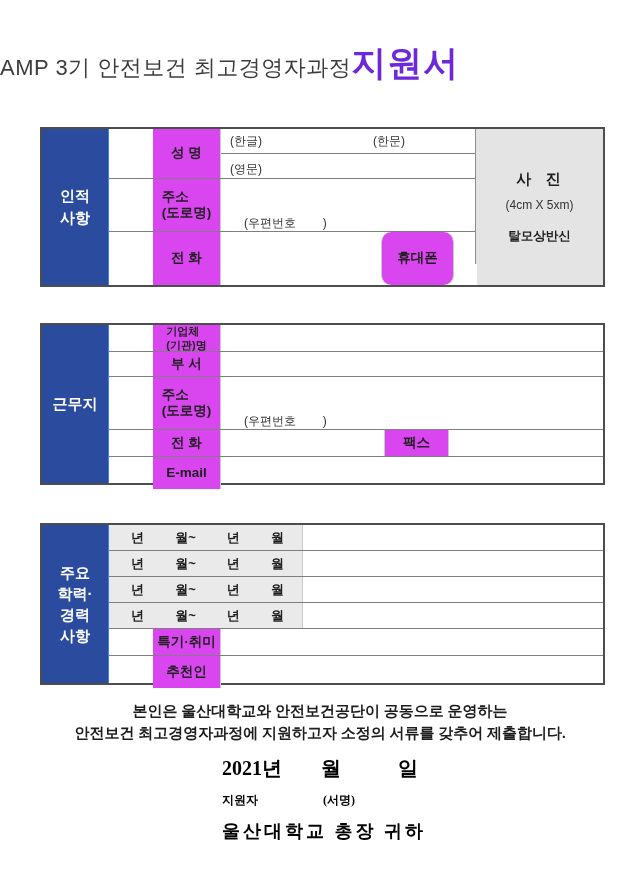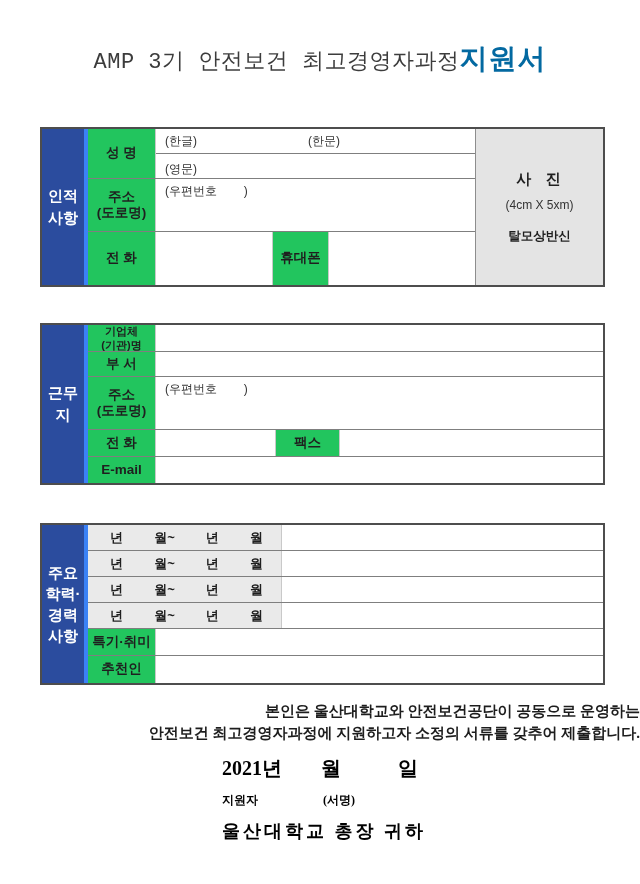--- a/index.html
+++ b/index.html
@@ -8,59 +8,60 @@
     position: relative;
     background: #ffffff;
     font-family: "Liberation Sans", sans-serif;
     color: #222;
     overflow: hidden;
   }
 
   
   .title-wrap {
     position: absolute; top: 40px; left: 0; width: 100%;
-    display: flex; justify-content: center; align-items: baseline;  font-family: Liberation Mono, monospace;
+    display: flex; justify-content: flex-start; align-items: baseline; 
   }
   .title-main { font-size: 22px; color: #3c3c3c; letter-spacing: 0.5px; }
-  .title-accent { font-size: 28px; font-weight: bold; color: #0369a1; letter-spacing: 1px; }
+  .title-accent { font-size: 35px; font-weight: bold; color: #6d28d9; letter-spacing: 1px; }
 
   
   .tbl {
     position: absolute; left: 40px; width: 565px;
     border: 2px solid #4d4d4d; display: flex; background: #fff;
   }
   .t1 { top: 127px; height: 160px; }
   .t2 { top: 323px; height: 162px; }
   .t3 { top: 523px; height: 162px; }
 
   .side {
-    width: 46px; flex-shrink: 0;
+    width: 67px; flex-shrink: 0;
     background: #2b4c9e; color: #ffffff;
     font-weight: bold; font-size: 15px; line-height: 1.5;
     display: flex; align-items: center; justify-content: center;
     text-align: center; white-space: pre-line;
-    border-right: 4px solid #3b82f6;
+    border-right: 1px solid #3b82f6;
   }
   .main { flex: 1; display: flex; flex-direction: column; min-width: 0; }
   .row { display: flex; border-bottom: 1.5px solid #7f7f7f; }
   .row.last { border-bottom: none; flex: 1; }
 
   .lbl {
-    background: #22c55e; flex-shrink: 0;
+    background: #d946ef; flex-shrink: 0;
     display: flex; align-items: center; justify-content: center;
     font-weight: bold; font-size: 13.5px; color: #1f1f1f;
-    text-align: center; white-space: pre-line; line-height: 1.2;
+    text-align: left; white-space: pre-line; line-height: 1.2;
     border-right: 1px solid #c9c9c9;
+    margin-left: 44px;
   }
   .lbl.mid { border-left: 1px solid #c9c9c9; }
   .lbl.small { font-size: 11px; line-height: 1.3; }
   .w68 { width: 68px; }
-  .w67 { width: 57px; }
-
-  .field { flex: 1; background: #fff; position: relative; display: flex; align-items: center; padding-left: 9px; min-width: 0; }
+  .w67 { width: 73px; border-radius: 10px; }
+
+  .field { flex: 1; background: #fff; position: relative; display: flex; align-items: center; padding-left: 23px; min-width: 0; margin-top: 32px; }
   .field.topalign { align-items: flex-start; padding-top: 4px; }
   .field.fixed116 { flex: 0 0 116px; }
   .field.fixed119 { flex: 0 0 119px; }
   .hint { font-size: 12px; color: #333; white-space: pre; }
 
   
   .rA { height: 50px; }
   .sub { flex: 1; display: flex; flex-direction: column; min-width: 0; }
   .sr1 { height: 25px; border-bottom: 1.5px solid #7f7f7f; position: relative; display: flex; align-items: center; padding-left: 9px; }
   .sr2 { flex: 1; display: flex; align-items: flex-end; padding-left: 9px; }
@@ -90,21 +91,21 @@
     background: #eaeaea; border-right: 1px solid #c9c9c9;
     display: flex; align-items: center; justify-content: space-between;
     padding: 0 18px 0 22px;
   }
   .period span { font-weight: bold; font-size: 13px; color: #1f1f1f; }
   .t3 .side { line-height: 1.4; }
 
   
   .statement {
     position: absolute; top: 701px; left: 0; width: 100%;
-    text-align: right;
+    text-align: center;
     font-family: "Liberation Serif", serif; font-weight: bold;
     font-size: 15px; color: #1d1d1d; line-height: 1.45;
   }
   .sign-block {
     position: absolute; left: 222px; top: 755px;
     font-family: "Liberation Serif", serif; font-weight: bold; color: #000000;
   }
   .date-row { font-size: 20px; margin-bottom: 10px; }
   .date-row .gap-m { margin-left: 34px; }
   .date-row .gap-d { margin-left: 52px; }

